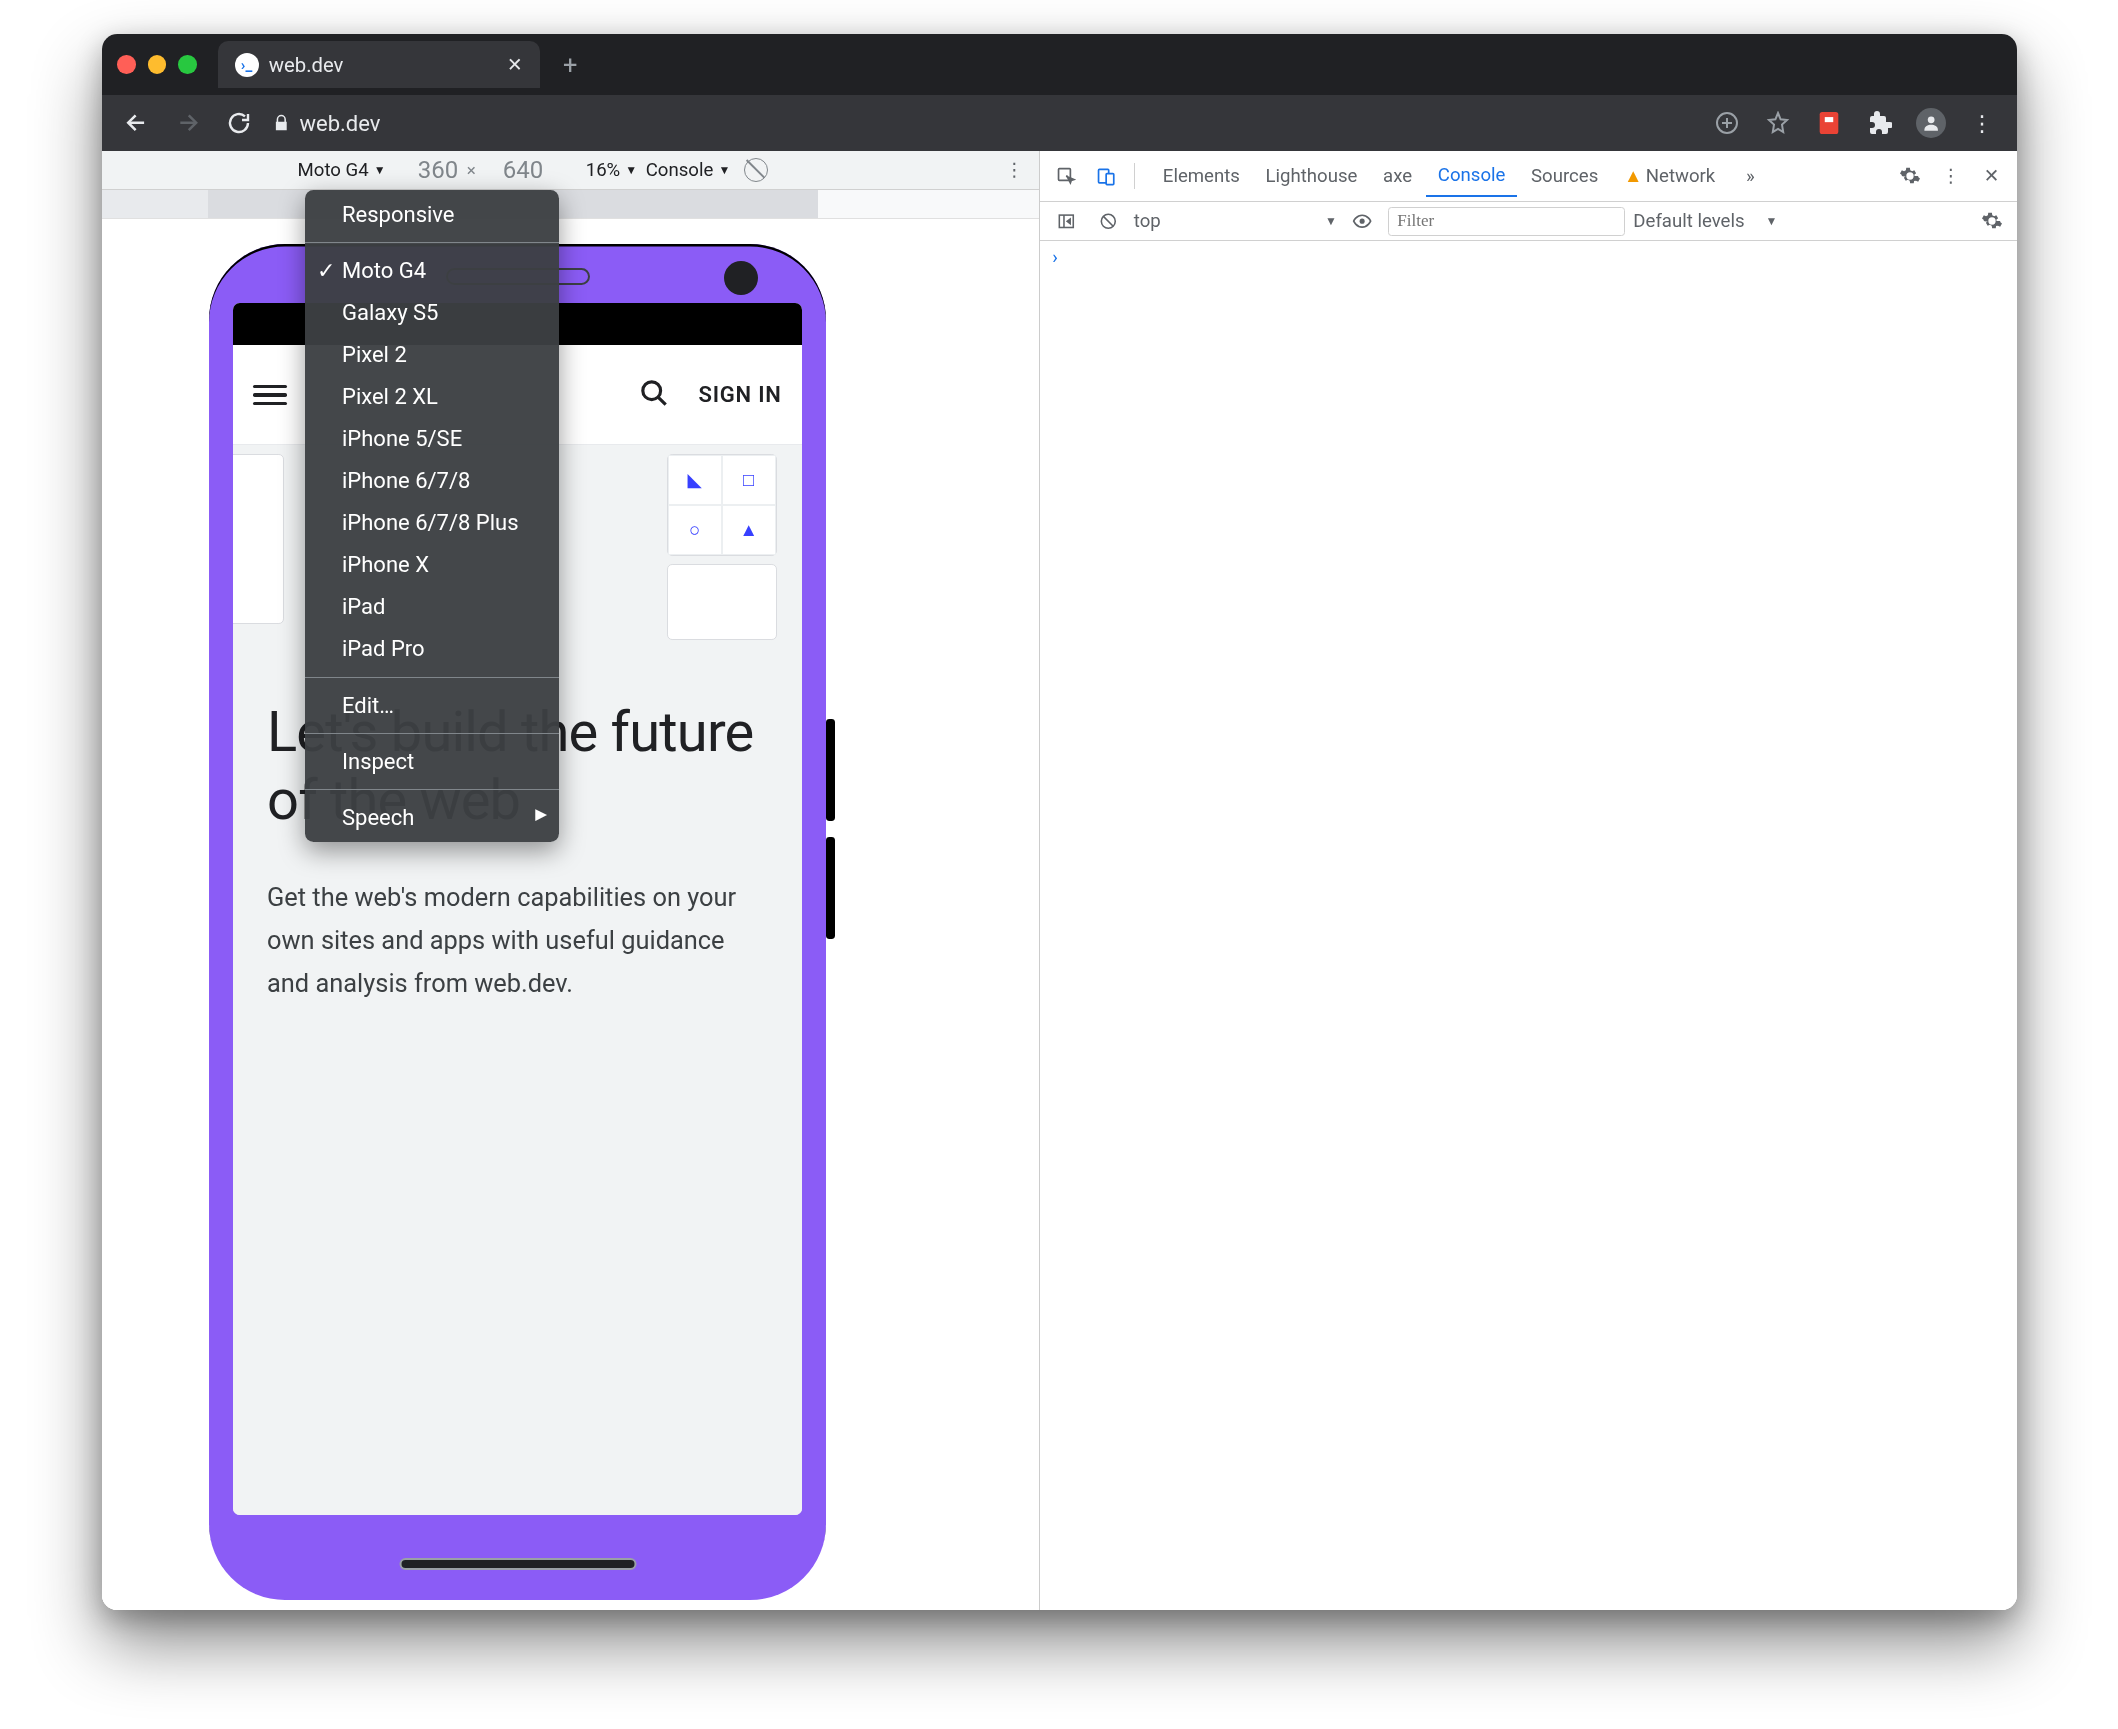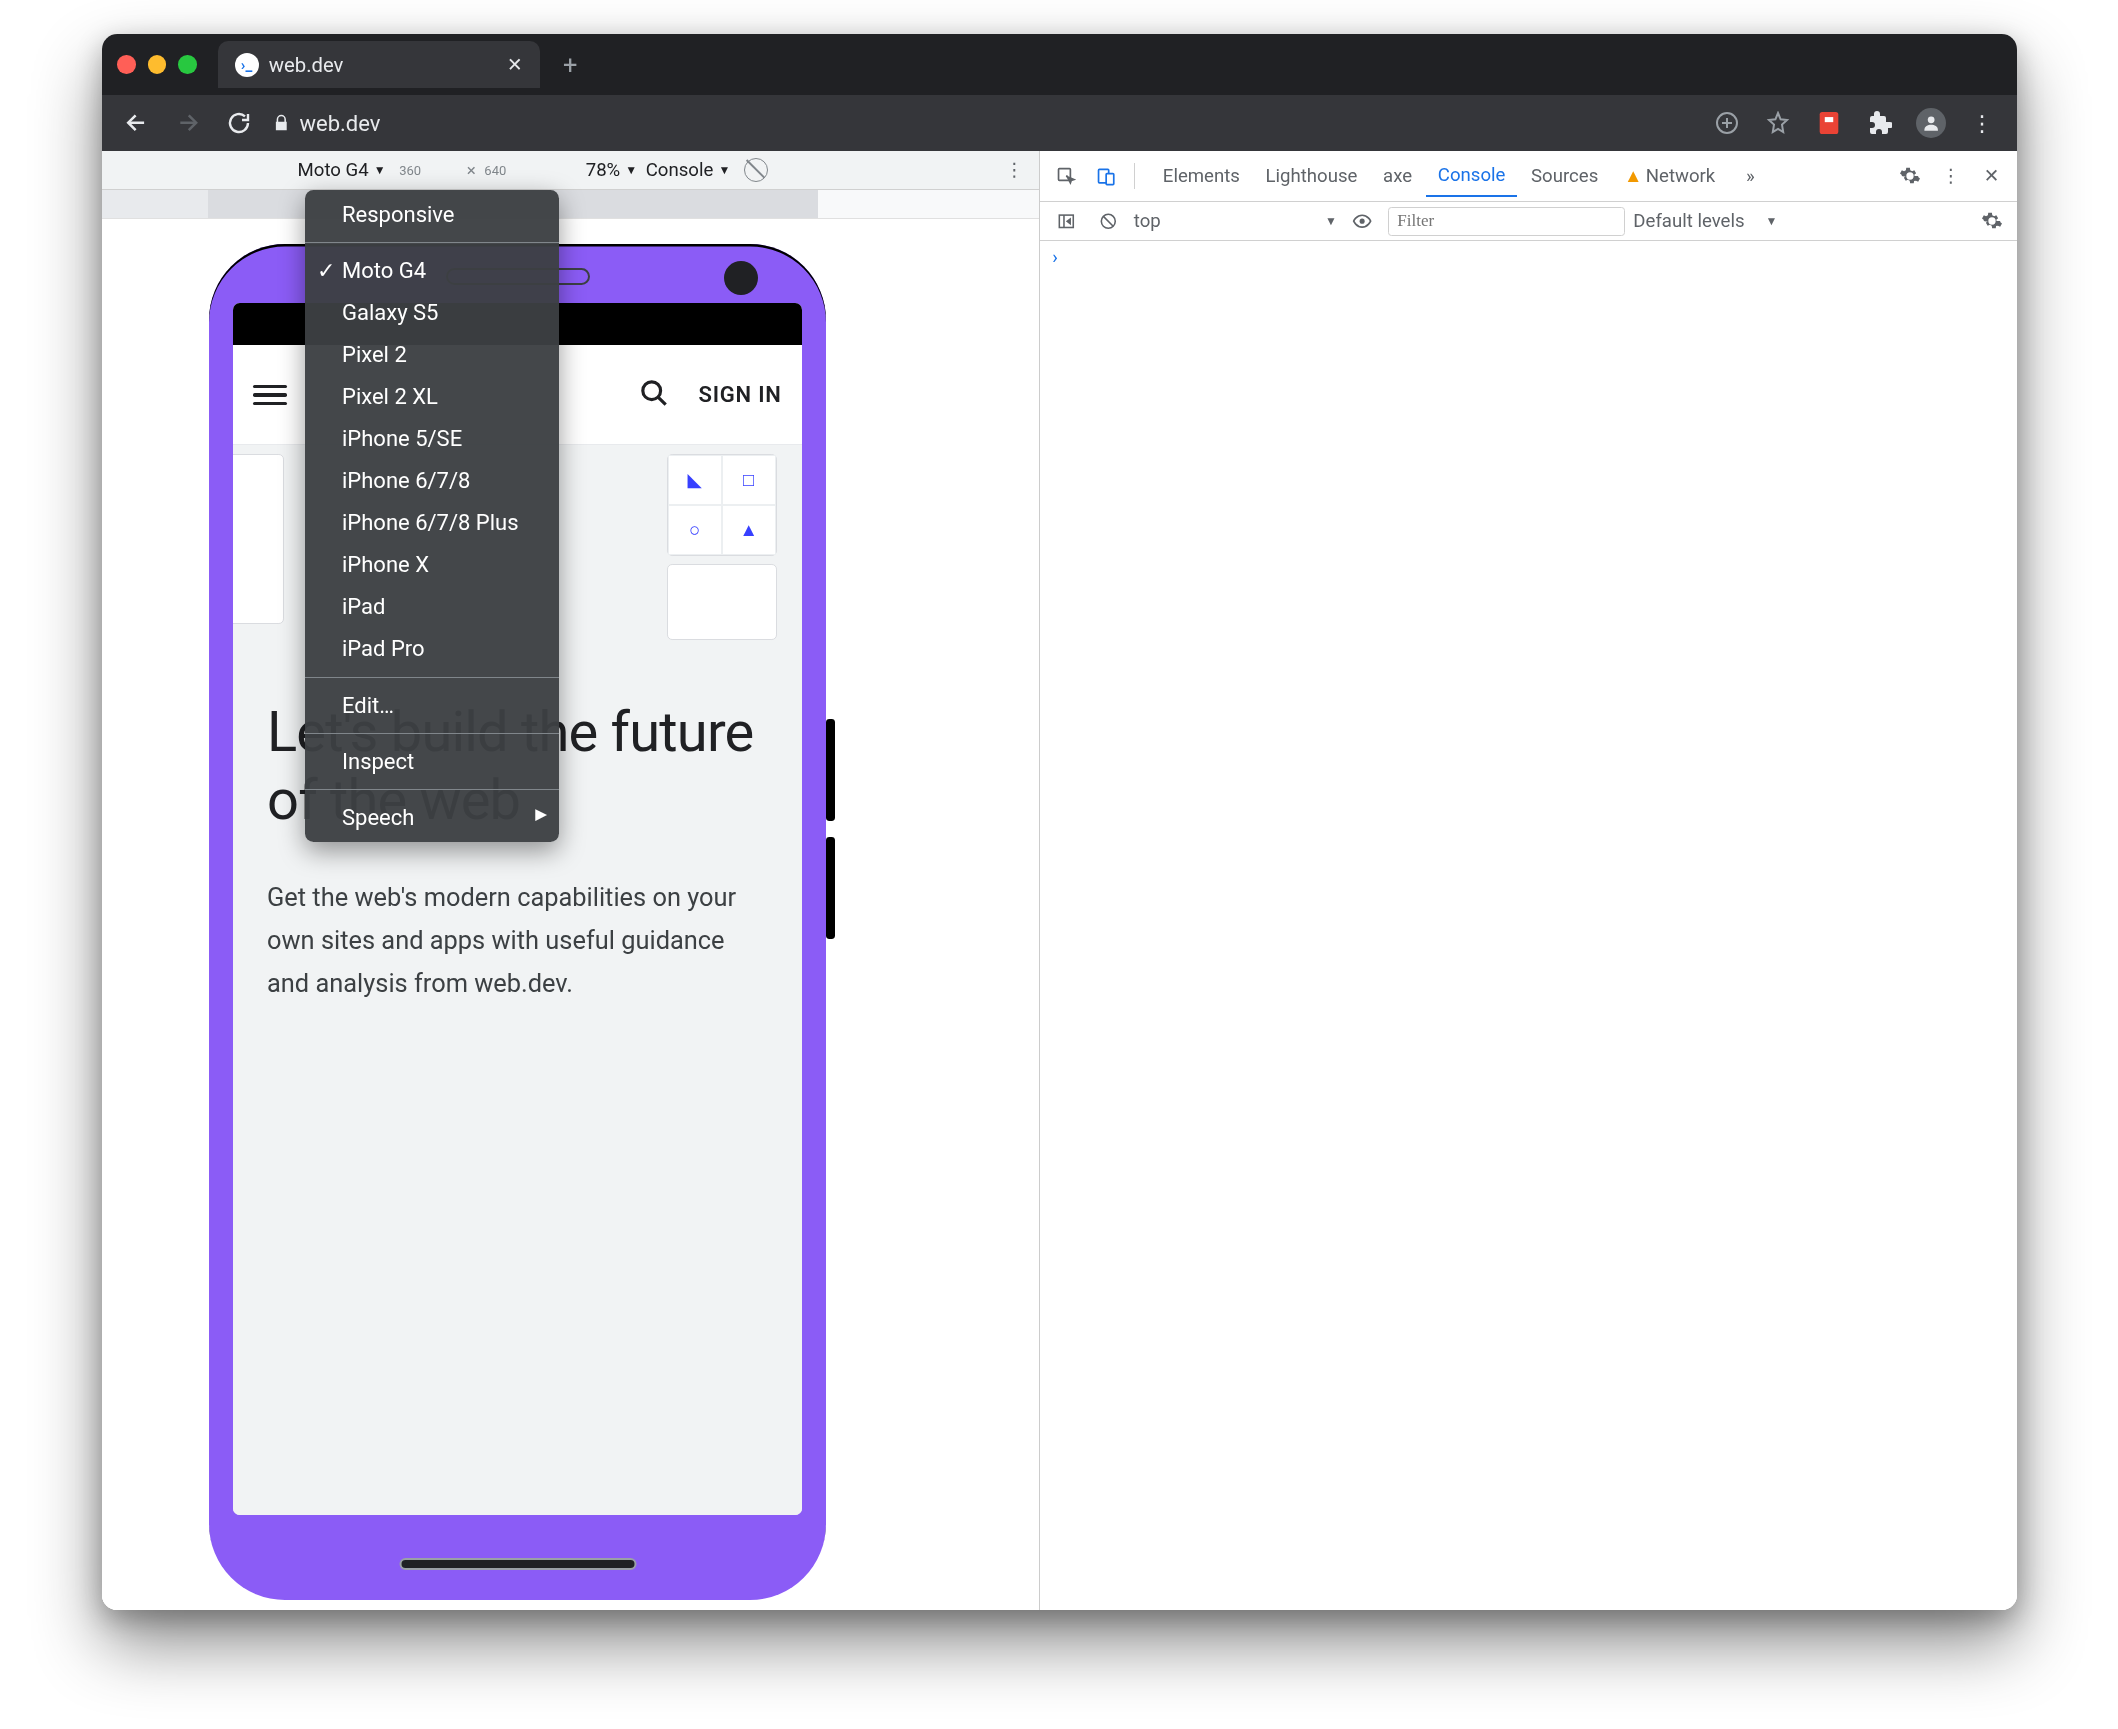--- a/index.html
+++ b/index.html
@@ -28,21 +28,21 @@
   .lock { width:18.6px; height:18.6px; }
   .toolbar .spacer { flex:1; }
   .avatar { width:30.5px; height:30.5px; border-radius:50%; background:#5f6368; display:flex; align-items:center; justify-content:center; }
   
   .content { position:absolute; top:117px; left:0; right:0; bottom:0; display:flex; background:#fff; }
   .leftpane { flex:0 0 49%; border-right:0.8px solid #ccc; position:relative; background:#fff; }
   .rightpane { flex:1; background:#fff; display:flex; flex-direction:column; }
   
   .devicebar { height:39px; background:#f1f3f4; border-bottom:0.8px solid #d0d0d0; display:flex; align-items:center; padding:0 12px; gap:8.5px; font-size:18.6px; color:#202124; }
   .devsel { display:flex; align-items:center; gap:5.1px; padding:1.7px 5.1px; }
-  .dim-input { width:59px; text-align:left; color:#80868b; font-size:13px; }
+  .dim-input { width:59px; text-align:right; color:#80868b; font-size:24px; }
   .xmark { color:#80868b; font-size:17px; }
   .zoom, .throttle { display:flex; align-items:center; gap:5.1px; }
   .devmore { margin-left:auto; width:25.4px; text-align:center; font-size:18.6px; color:#5f6368; letter-spacing:0.8px; }
   .tri { font-size:12px; }
   .ruler-h { height:29px; background:#f8f9fa; border-bottom:0.8px solid #e0e0e0; position:relative; }
   .ruler-h .shade { position:absolute; left:0; top:0; bottom:0; width:106px; background:#e8eaed; }
   .ruler-h .mark { position:absolute; left:106px; top:0; bottom:0; width:610px; background:#dadce0; }
   .leftbody { position:absolute; top:68px; left:0; right:0; bottom:0; background:#fff; }
   
   .phone { position:absolute; left:107px; top:25.4px; width:617px; height:1356px; background:#8b5cf6; border-radius:76px; padding:59px 24px 85px 24px; box-shadow: 0 2.5px 0 #000 inset; }
@@ -178,21 +178,21 @@
         <div style="width:170px"></div>
         <div class="devsel">
           <span>Moto G4</span>
           <span class="tri">▼</span>
         </div>
         <span class="dim-input">360</span>
         <span class="xmark">×</span>
         <span class="dim-input">640</span>
         <div style="width:25.4px"></div>
         <div class="zoom">
-          <span>78%</span>
+          <span>16%</span>
           <span class="tri">▼</span>
         </div>
         <div class="throttle">
           <span>Console</span>
           <span class="tri">▼</span>
         </div>
         <div class="dbtn">
               <div class="norotate-icon"></div>
             </div>
         <div class="devmore">⋮</div>

